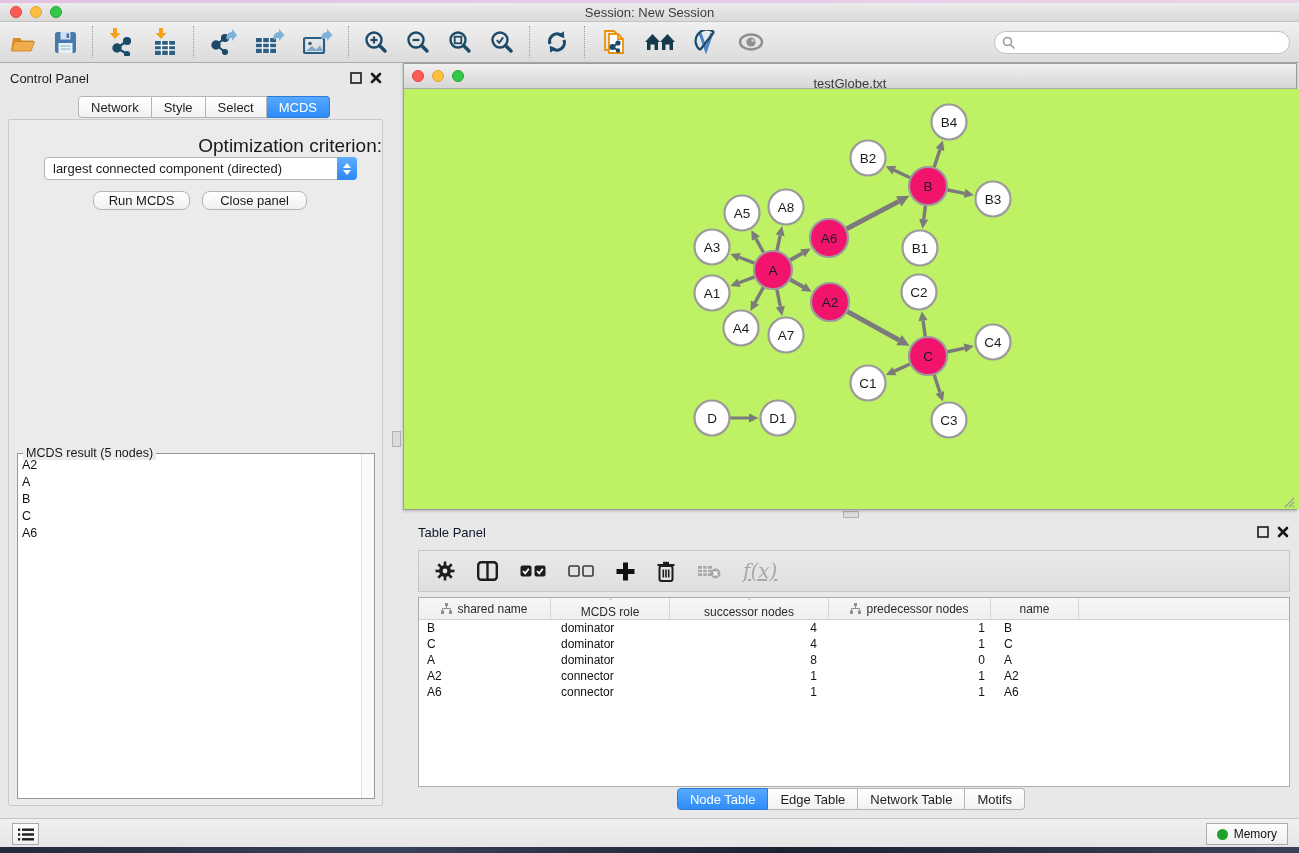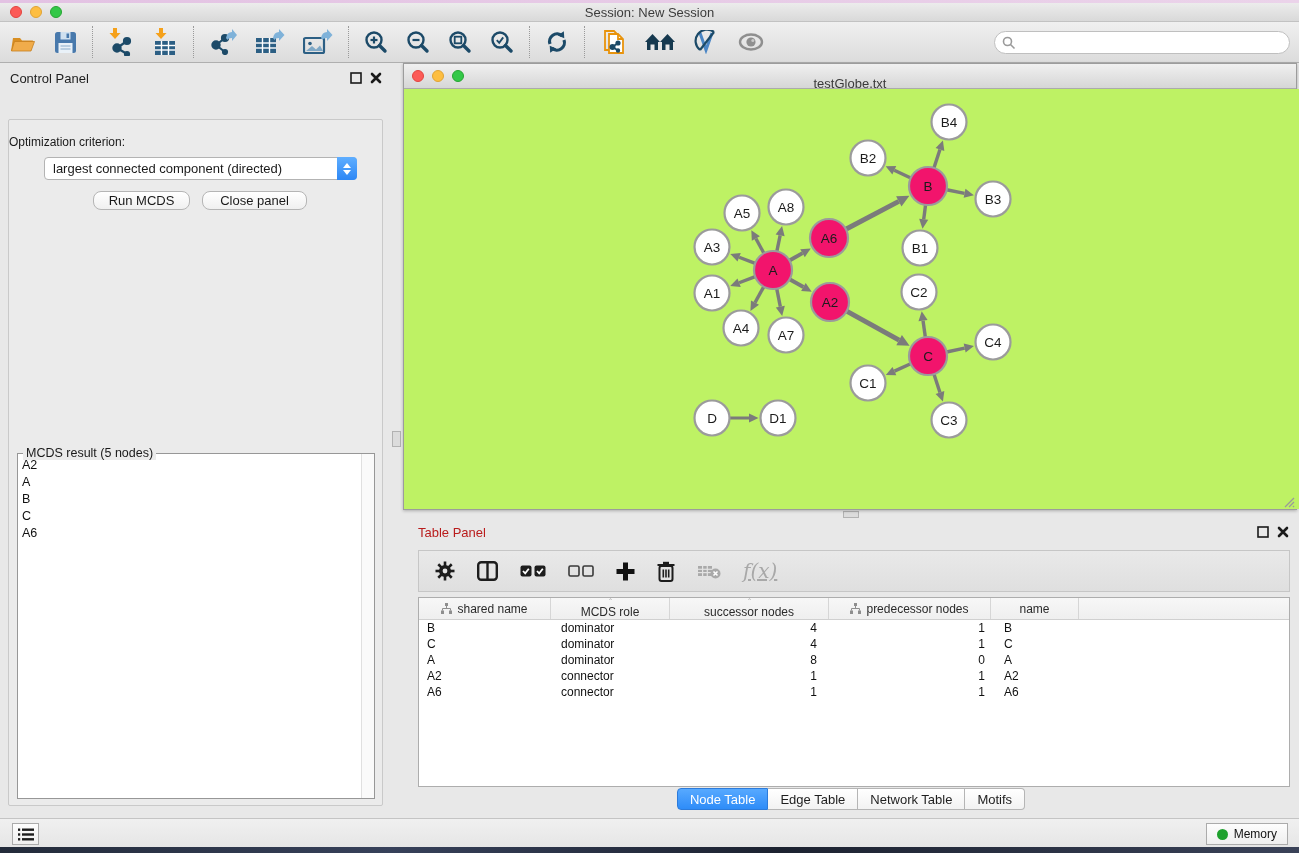--- a/index.html
+++ b/index.html
@@ -41,22 +41,22 @@
   .seg .segbtn { border:1px solid #B5B5B5; border-left:none; background:linear-gradient(#FFFFFF,#F2F2F2);
     font-size:13px; color:#1E1E1E; padding:3px 12px; height:22px; line-height:15px;
     font-family:"Liberation Sans",sans-serif; cursor:default; }
   .seg .segbtn:first-child { border-left:1px solid #B5B5B5; border-radius:4px 0 0 4px; }
   .seg .segbtn:last-child { border-radius:0 4px 4px 0; }
   .seg .segbtn.sel { background:linear-gradient(#57A9FF,#2E8CF8); border-color:#2C7BDB; color:#FFF; }
 
   .cp-tabs { position:absolute; left:78px; top:33px; }
   .cp-content { position:absolute; left:8px; top:56px; width:375px; height:687px;
     background:#EBEBEB; border:1px solid #C9C9C9; border-radius:2px; }
-  .opt-label { position:absolute; left:0; width:100%; top:15px; text-align:left;
-    font-size:12px; color:#1A1A1A; }
+  .opt-label { position:absolute; left:0; width:100%; top:15px; text-align:right;
+    font-size:19px; color:#1A1A1A; }
   .dropdown { position:absolute; left:35px; top:37px; width:313px; height:23px;
     background:#FFF; border:1px solid #B3B3B3; border-radius:4px;
     display:flex; align-items:center; }
   .dropdown .dval { flex:1; font-size:13px; color:#1A1A1A; padding-left:8px; white-space:nowrap; }
   .dropdown .stepper { width:20px; height:23px; margin:-1px -1px -1px 0;
     background:linear-gradient(#5FAEFF,#2D87F5); border-radius:0 4px 4px 0;
     display:flex; flex-direction:column; align-items:center; justify-content:center; gap:2px; }
   .push { position:absolute; top:71px; height:19px; background:linear-gradient(#FFFFFF,#F0F0F0);
     border:1px solid #B5B5B5; border-radius:8px; font-size:13px; color:#1A1A1A;
     font-family:"Liberation Sans",sans-serif; cursor:default; }
@@ -79,21 +79,21 @@
   .net-titlebar .lights { margin-left:8px; margin-top:6px; }
   .net-canvas { position:absolute; left:0; top:25px; width:972px; height:420px; background:#bef264; }
   .grip { position:absolute; right:1px; bottom:1px; }
   .v-split-handle { position:absolute; left:392px; top:431px; width:9px; height:16px;
     background:#DCDCDC; border:1px solid #B2B2B2; }
   .h-split-handle { position:absolute; left:843px; top:511px; width:16px; height:7px;
     background:#DCDCDC; border:1px solid #B2B2B2; }
 
   
   .table-panel { position:absolute; left:403px; top:518px; width:896px; height:300px; }
-  .tp-title { position:absolute; left:15px; top:7px; font-size:13px; color:#b91c1c; }
+  .tp-title { position:absolute; left:15px; top:7px; font-size:13px; color:#0f172a; }
   .tp-ctls { position:absolute; right:10px; top:8px; display:flex; gap:8px; align-items:center; }
   .tp-toolbar { position:absolute; left:15px; top:32px; width:872px; height:42px;
     background:linear-gradient(#E9E9E9,#DFDFDF); border:1px solid #C6C6C6;
     display:flex; align-items:center; gap:22px; padding-left:16px; }
   .fx { font-family:"DejaVu Serif", serif; font-style:italic; font-size:20px; color:#A8A8A8;text-decoration:underline; }
 
   .node-table { position:absolute; left:15px; top:79px; width:872px; height:190px;
     background:#FFF; border:1px solid #ADADAD; overflow:hidden; }
   .nt-header { display:flex; height:22px; background:linear-gradient(#F7F7F7,#EFEFEF);
     border-bottom:1px solid #D0D0D0; }
@@ -306,20 +306,26 @@
   <div class="panel-titlerow">Control Panel</div>
   <div class="panel-ctls">
     <svg width="12" height="12" viewBox="0 0 12 12">
       <rect x="1" y="1" width="10" height="10" fill="none" stroke="#1A1A1A" stroke-width="1.6"></rect>
     </svg>
     <svg width="12" height="12" viewBox="0 0 12 12">
       <path d="M2 2 L10 10 M10 2 L2 10" stroke="#1A1A1A" stroke-width="2.6" stroke-linecap="round"></path>
     </svg>
   </div>
 
+  <div class="seg cp-tabs">
+    <button class="segbtn">Network</button>
+    <button class="segbtn">Style</button>
+    <button class="segbtn">Select</button>
+    <button class="segbtn sel">MCDS</button>
+  </div>
 
   <div class="cp-content">
     <div class="opt-label">Optimization criterion:</div>
 
     <div class="dropdown">
       <div class="dval">largest connected component (directed)</div>
       <div class="stepper">
         <svg width="8" height="5" viewBox="0 0 8 5">
             <path d="M4 0 L8 5 H0 Z" fill="#FFF"></path>
           </svg>

